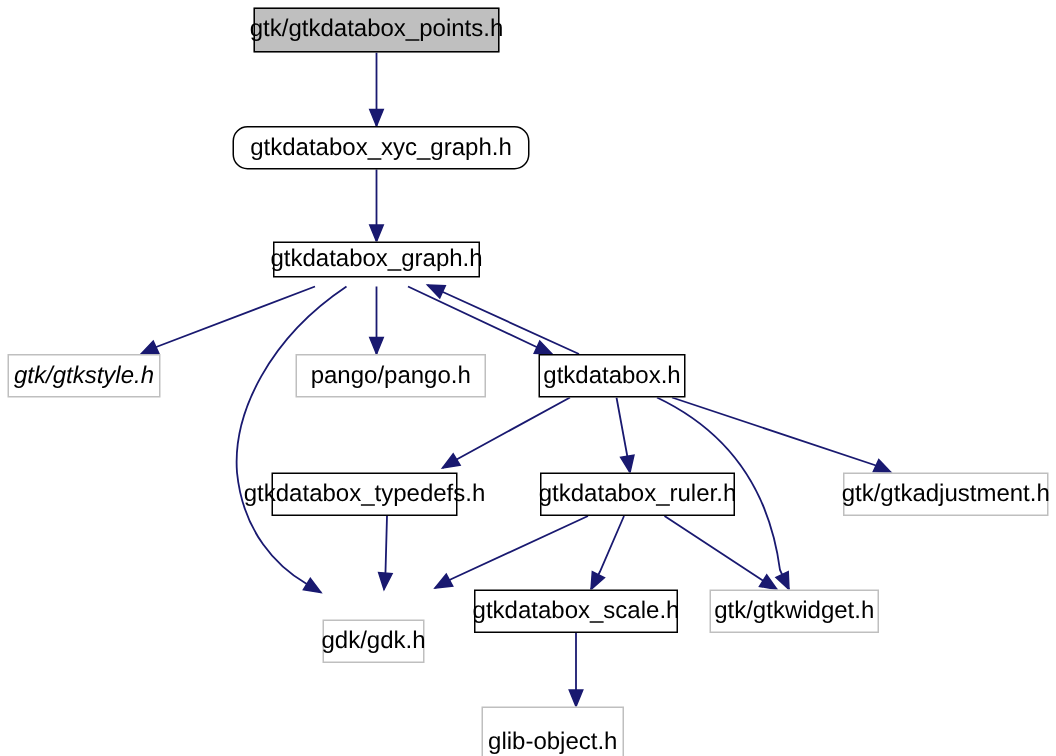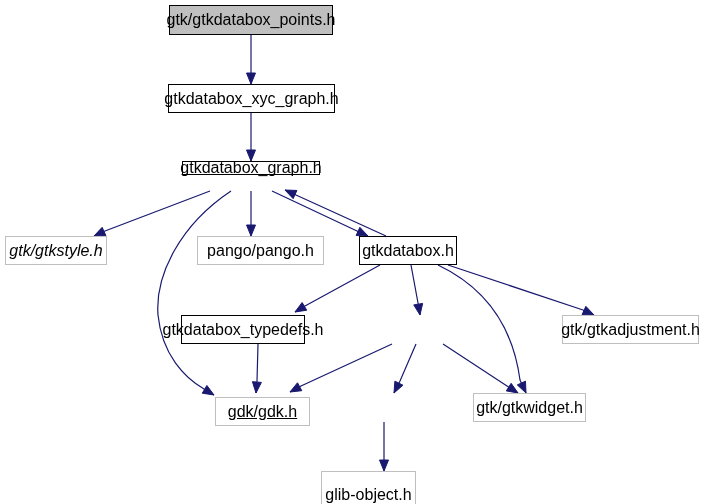--- a/index.html
+++ b/index.html
@@ -81,23 +81,25 @@
         <path d="M443,344 L507,386 L518,393" style="stroke: rgb(25, 25, 112);"></path>
         <polygon points="518,393 506.3037839200776,390.89084628066973 511.13566334981607,383.2978928910808" style="fill: rgb(25, 25, 112); stroke: rgb(25, 25, 112);"></polygon>
       </g>
       <g>
         <path d="M384,422 L384,459 L384,471" style="stroke: rgb(25, 25, 112);"></path>
         <polygon points="384,471 379.5,460 388.5,460" style="fill: rgb(25, 25, 112); stroke: rgb(25, 25, 112);"></polygon>
       </g>
     </svg>
 
   <div class="node root" style="left:169px;top:5px;width:164px;height:30px;">gtk/gtkdatabox_points.h</div>
-  <div class="node internal" style="left:168px;top:84px;width:167px;height:29px;">gtkdatabox_xyc_graph.h</div>
-  <div class="node internal" style="left:182px;top:161px;width:138px;height:14px;">gtkdatabox_graph.h</div>
+  <div class="node internal" style="left:155px;top:84px;width:198px;height:29px;border-radius:10px;">gtkdatabox_xyc_graph.h</div>
+  <div class="node internal" style="left:182px;top:161px;width:138px;height:24px;">gtkdatabox_graph.h</div>
   <div class="node external" style="left:5px;top:236px;width:102px;height:29px;font-style:italic;">gtk/gtkstyle.h</div>
   <div class="node external" style="left:197px;top:236px;width:127px;height:29px;">pango/pango.h</div>
   <div class="node internal" style="left:359px;top:236px;width:98px;height:29px;">gtkdatabox.h</div>
   <div class="node external" style="left:562px;top:315px;width:137px;height:29px;">gtk/gtkadjustment.h</div>
   <div class="node internal" style="left:181px;top:315px;width:124px;height:29px;">gtkdatabox_typedefs.h</div>
-  <div class="node external" style="left:215px;top:397px;width:95px;height:29px;text-decoration:underline;">gdk/gdk.h</div>
+  <div class="node internal" style="left:360px;top:315px;width:130px;height:29px;">gtkdatabox_ruler.h</div>
+  <div class="node external" style="left:215px;top:413px;width:68px;height:29px;">gdk/gdk.h</div>
+  <div class="node internal" style="left:316px;top:393px;width:136px;height:29px;">gtkdatabox_scale.h</div>
   <div class="node external" style="left:473px;top:393px;width:113px;height:29px;">gtk/gtkwidget.h</div>
   <div class="node external" style="left:321px;top:471px;width:95px;height:47px;">glib-object.h</div>
 </div>
 
 </body></html>

